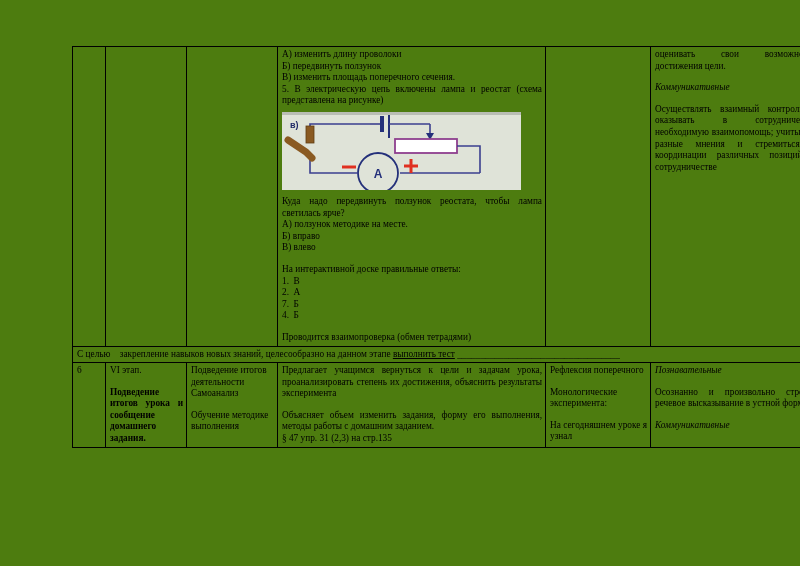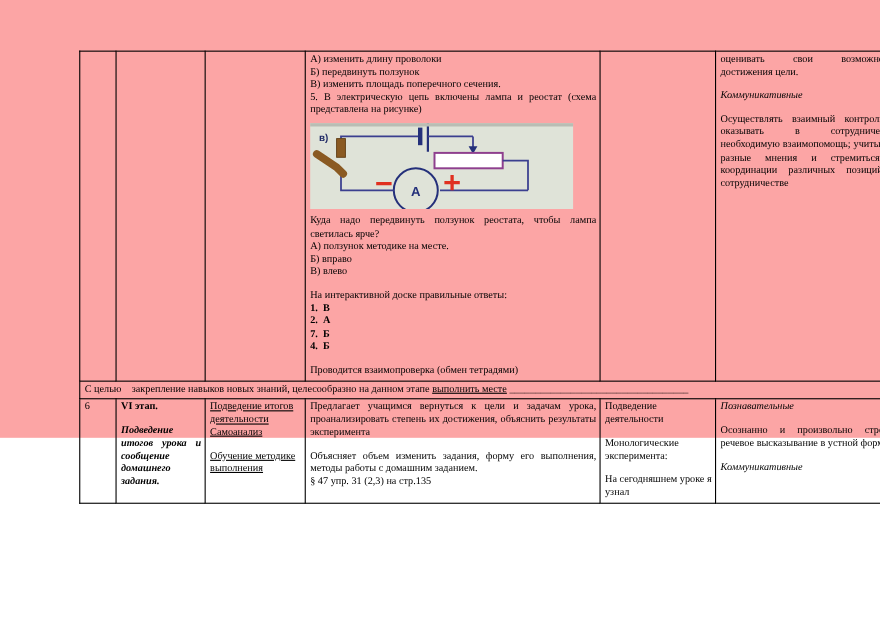--- a/index.html
+++ b/index.html
@@ -10,52 +10,52 @@
   body {
     width: 800px;
     height: 566px;
     font-family: "Liberation Serif", "DejaVu Serif", serif;
     color: #000000;
     overflow: hidden;
   }
   .page {
     position: relative;
     width: 800px;
-    height: 398px;
-    background: #fca5a5;
+    height: 566px;
+    background: #4d7c0f;
   }
   table.doc-table {
     position: absolute;
     left: 72px;
     top: 46px;
     width: 702px;
     border-collapse: collapse;
     table-layout: fixed;
   }
   table.doc-table td {
     border: 1px solid #000000;
     vertical-align: top;
     padding: 2px 3px 2px 4px;
     font-size: 9.3px;
     line-height: 11.6px;
   }
   .col-num      { width: 25px;  text-align: left; }
   .col-stage    { width: 73px; }
-  .col-activity { width: 83px; text-decoration: underline; }
+  .col-activity { width: 83px; }
   .col-main     { width: 260px; }
   .col-student  { width: 97px; }
   .col-uud      { width: 162px; }
 
   .justify { text-align: justify; text-justify: inter-word; }
   .ital { font-style: italic; }
   .gap { display: block; height: 10px; }
 
   
   .ans-list { margin: 0; padding: 0; list-style: none; }
-  .ans-list li { white-space: pre; font-weight: bold; }
+  .ans-list li { white-space: pre; }
 
   
   .figure {
     margin: 5px 0 6px 0;
     width: 239px;
     height: 78px;
     background: #dfe3d8;
     position: relative;
   }
   .figure .topbar {
@@ -70,22 +70,22 @@
     font-size: 9px;
     font-weight: bold;
     color: #202a66;
   }
 
   
   .sumline { white-space: nowrap; font-size: 9.3px; }
   .uline { text-decoration: underline; }
   .blank { letter-spacing: 0px; }
 
-  .stage-head { font-weight: bold; }
-  .stage-body { font-weight: bold; text-align: justify; text-justify: inter-word; font-style: italic; }
+  .stage-head { font-weight: normal; }
+  .stage-body { font-weight: bold; text-align: justify; text-justify: inter-word; }
 </style>
 </head>
 <body>
 
 <div class="page">
 
   <table class="doc-table">
 
     <tbody>
         <tr>
@@ -161,21 +161,21 @@
         <div class="ital">Коммуникативные</div>
         <span class="gap"></span>
         <div class="justify">Осуществлять взаимный контроль и оказывать в сотрудничестве необходимую взаимопомощь; учитывать разные мнения и стремиться к координации различных позиций в сотрудничестве</div>
       </td>
     </tr>
 
     <tr>
       <td class="sumline" colspan="6">
         <span>С целью</span>&nbsp;&nbsp;&nbsp;
         <span>закрепление навыков новых знаний, целесообразно на данном этапе</span>
-        <span class="uline">выполнить месте</span>
+        <span class="uline">выполнить тест</span>
         <span class="blank">___________________________________</span>
       </td>
     </tr>
 
     <tr>
       <td class="col-num">6</td>
 
       <td class="col-stage">
         <div class="stage-head">VI этап.</div>
         <span class="gap"></span>
@@ -190,21 +190,21 @@
       </td>
 
       <td class="col-main">
         <div class="justify">Предлагает учащимся вернуться к цели и задачам урока, проанализировать степень их достижения, объяснить результаты эксперимента</div>
         <span class="gap"></span>
         <div class="justify">Объясняет объем изменить задания, форму его выполнения, методы работы с домашним заданием.</div>
         <div>§ 47 упр. 31 (2,3) на стр.135</div>
       </td>
 
       <td class="col-student">
-        <div>Подведение деятельности</div>
+        <div>Рефлексия поперечного</div>
         <span class="gap"></span>
         <div>Монологические эксперимента:</div>
         <span class="gap"></span>
         <div class="justify">На сегодняшнем уроке я узнал</div>
       </td>
 
       <td class="col-uud">
         <div class="ital">Познавательные</div>
         <span class="gap"></span>
         <div class="justify">Осознанно и произвольно строить речевое высказывание в устной форме.</div>

